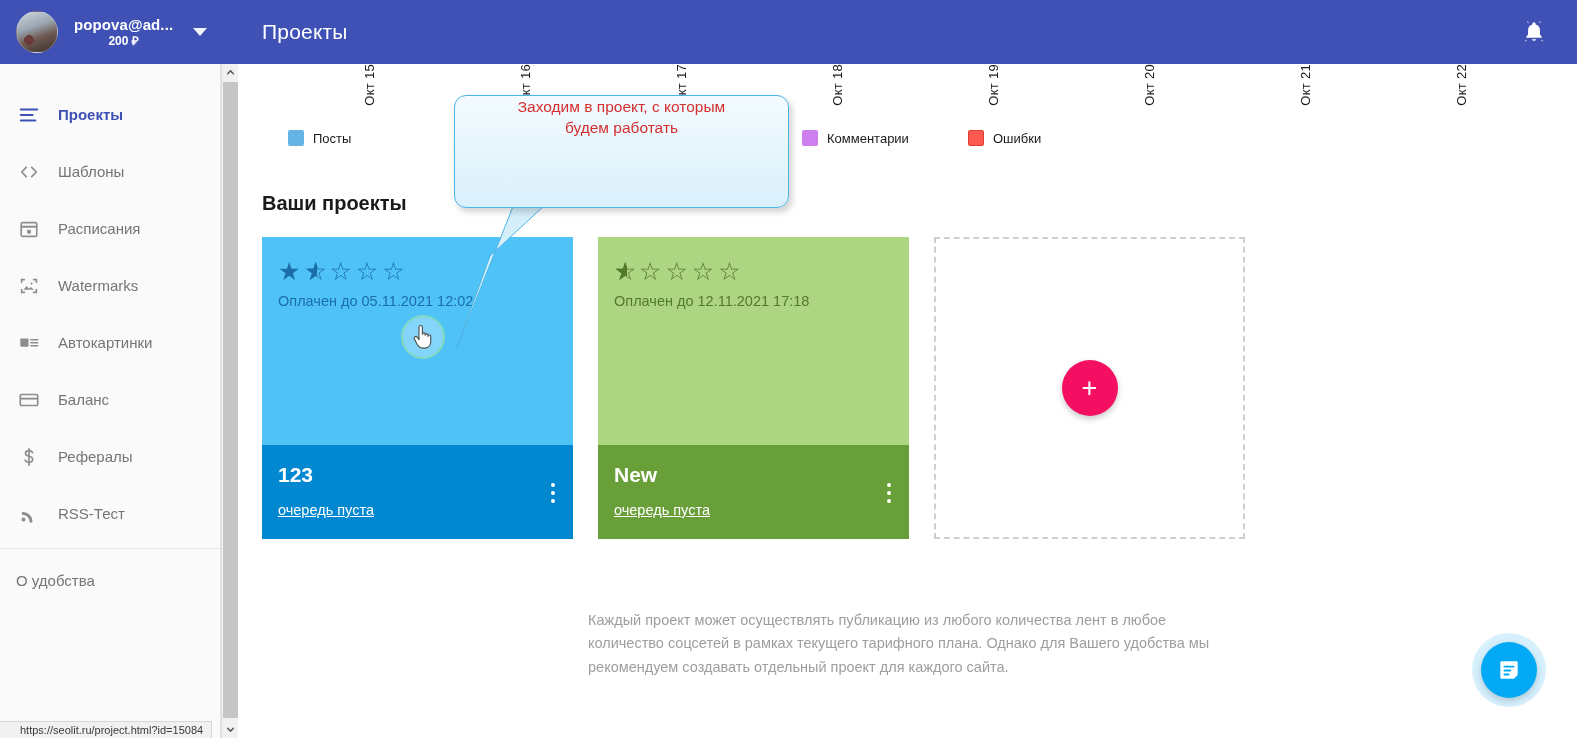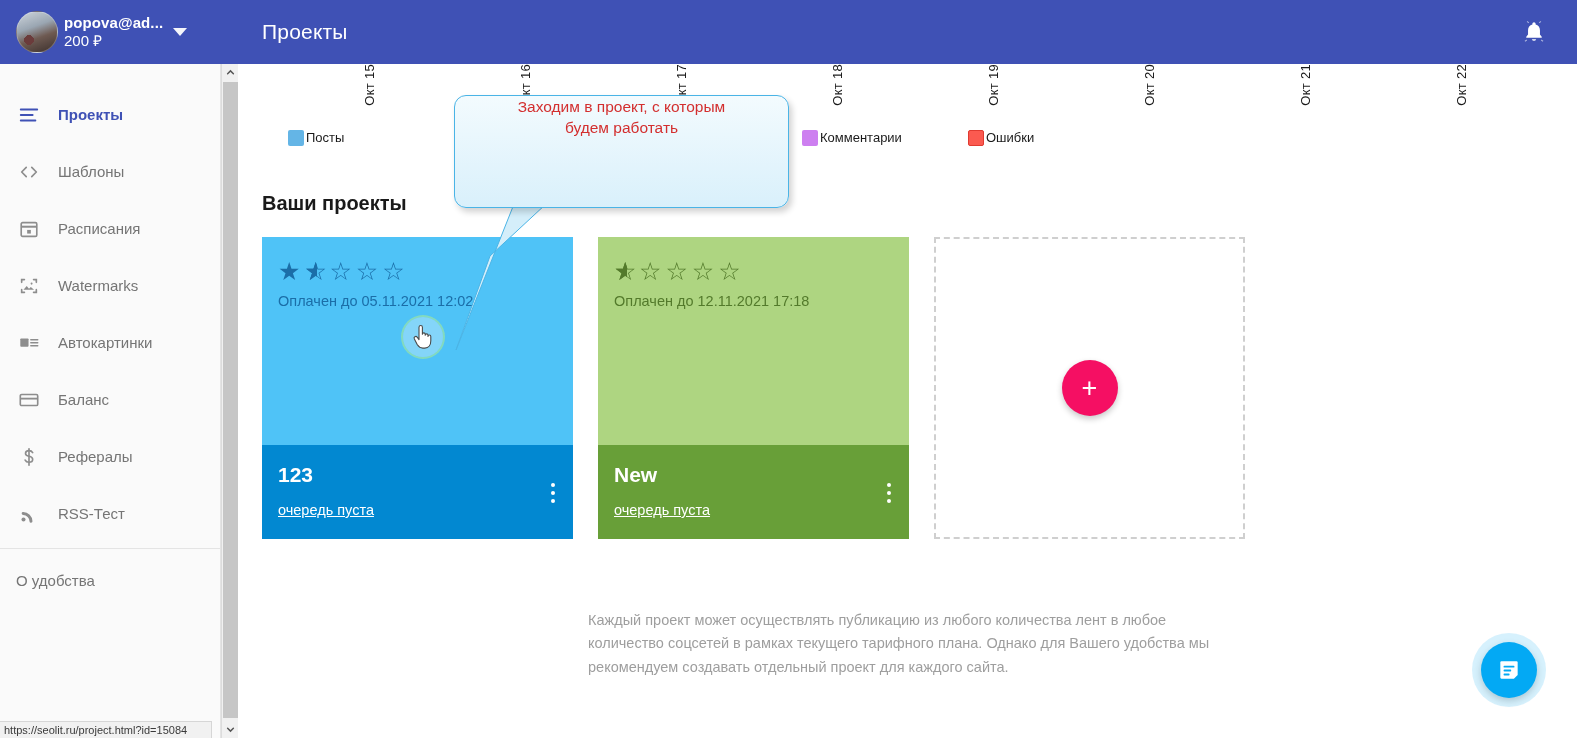--- a/index.html
+++ b/index.html
@@ -13,33 +13,33 @@
   #app { position: relative; width: 1577px; height: 738px; background: #fff; }
 
   
   .topbar {
     position: absolute; left: 0; top: 0; width: 1577px; height: 64px;
     background: #3f51b5;
     display: flex; align-items: center;
   }
   .acct {
     width: 220px; height: 64px; display: flex; align-items: center;
-    padding-left: 16px; gap: 6px; flex: 0 0 auto;
+    padding-left: 16px; gap: 16px; flex: 0 0 auto; text-align: center;
   }
   .avatar {
     width: 42px; height: 42px; border-radius: 50%;
     background:
       radial-gradient(circle at 30% 70%, #6b3b3b 0 12%, transparent 12%),
       linear-gradient(160deg, #cfd6dd 0%, #9aa6b2 38%, #6e5a52 62%, #3a2f2b 100%);
     border: 1px solid rgba(255,255,255,.25);
     flex: 0 0 auto; overflow: hidden;
   }
   .acct-txt { color: #fff; line-height: 1.18; }
   .acct-name { font-size: 15px; font-weight: 700; letter-spacing: .1px; white-space: nowrap; }
-  .acct-bal  { font-size: 15px; font-weight: 400; }
+  .acct-bal  { font-size: 12px; font-weight: 700; }
   .caret {
     width: 0; height: 0; margin-left: 4px;
     border-left: 7px solid transparent; border-right: 7px solid transparent;
     border-top: 8px solid #ffffff; opacity: .95;
   }
   .topbar-title {
     color: #fff; font-size: 21px; margin-left: 42px; letter-spacing: .2px;
   }
   .bell { position: absolute; right: 30px; top: 18px; width: 26px; height: 28px; }
 
@@ -56,21 +56,21 @@
   .nav-item .ico { width: 26px; height: 26px; display: flex; align-items: center; justify-content: center; flex: 0 0 auto; }
   .nav-item.active { color: #3f51b5; font-weight: 700; }
   .nav-item.active .ico svg { stroke: #3f51b5; fill: #3f51b5; }
   .nav-sep { border-top: 1px solid #e4e4e4; margin-top: 6px; }
   .nav-foot { height: 62px; display: flex; align-items: center; padding-left: 16px; color: #757575; font-size: 15px; }
 
   
   .statusbar {
     position: absolute; left: 0; bottom: 0; width: 212px; height: 17px;
     background: #f1f1f1; border-top: 1px solid #d6d6d6; border-right: 1px solid #d6d6d6;
-    font-size: 11px; color: #3a3a3a; line-height: 17px; padding-left: 4px;
+    font-size: 11px; color: #3a3a3a; line-height: 17px; padding-left: 20px;
     overflow: hidden; white-space: nowrap;
   }
 
   
   .vscroll {
     position: absolute; left: 221px; top: 64px; width: 17px; height: 674px;
     background: #f1f1f1; border-left: 1px solid #dcdcdc;
   }
   .vscroll .arrow-up {
     position: absolute; left: 0; top: 0; width: 17px; height: 17px;
@@ -95,21 +95,21 @@
   
   .chart-strip { position: relative; height: 58px; }
   .axis-lbl {
     position: absolute; top: 0;
     font-size: 13px; color: #1a1a1a;
     writing-mode: vertical-rl; transform: rotate(180deg);
     white-space: nowrap; letter-spacing: .3px;
   }
   .legend { position: relative; height: 46px; }
   .legend-item {
-    position: absolute; display: flex; gap: 2px;
+    position: absolute; display: flex; align-items: center; gap: 9px;
     font-size: 13px; color: #1a1a1a;
   }
   .swatch { width: 16px; height: 16px; border-radius: 2px; }
 
   .section-title {
     font-size: 20px; font-weight: 700; color: #1a1a1a;
     margin: 24px 0 0 24px;
   }
 
   

